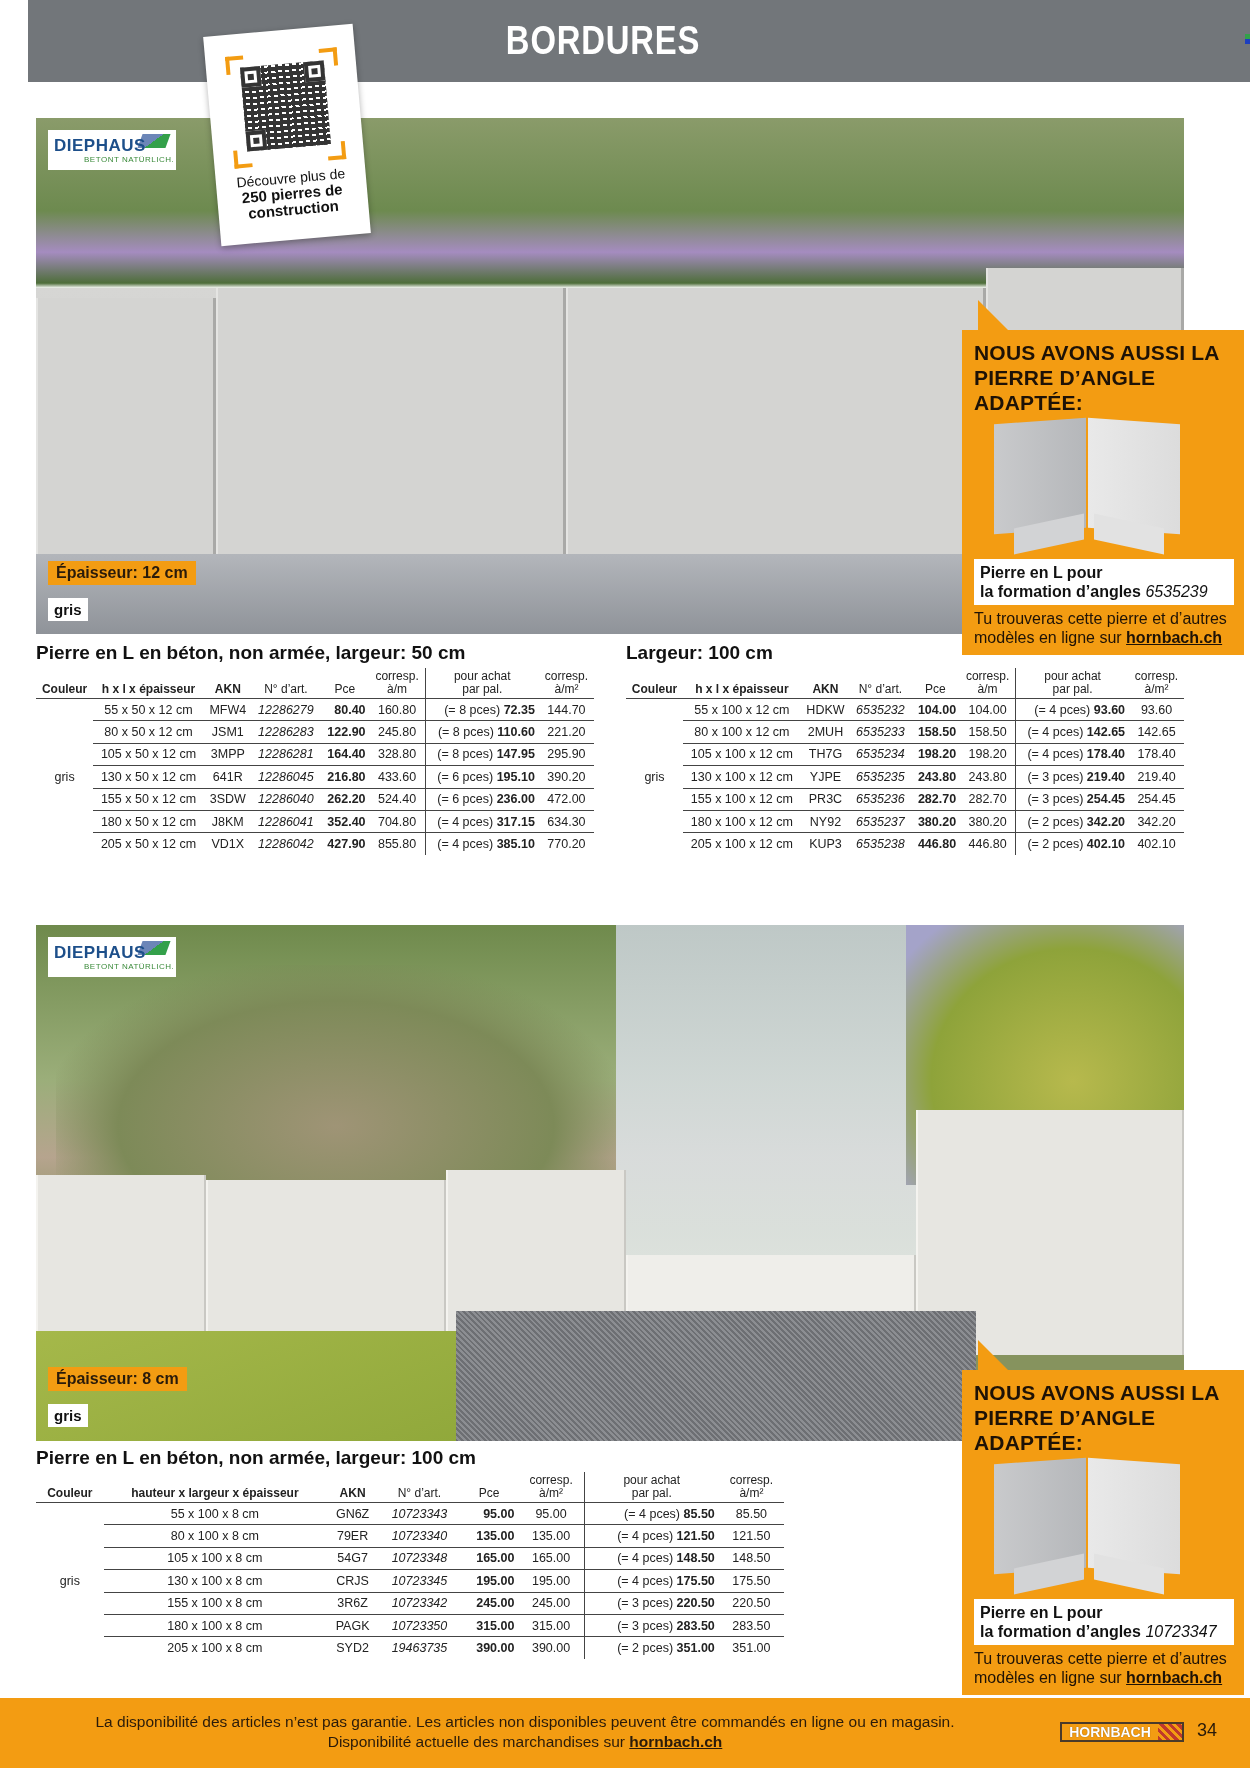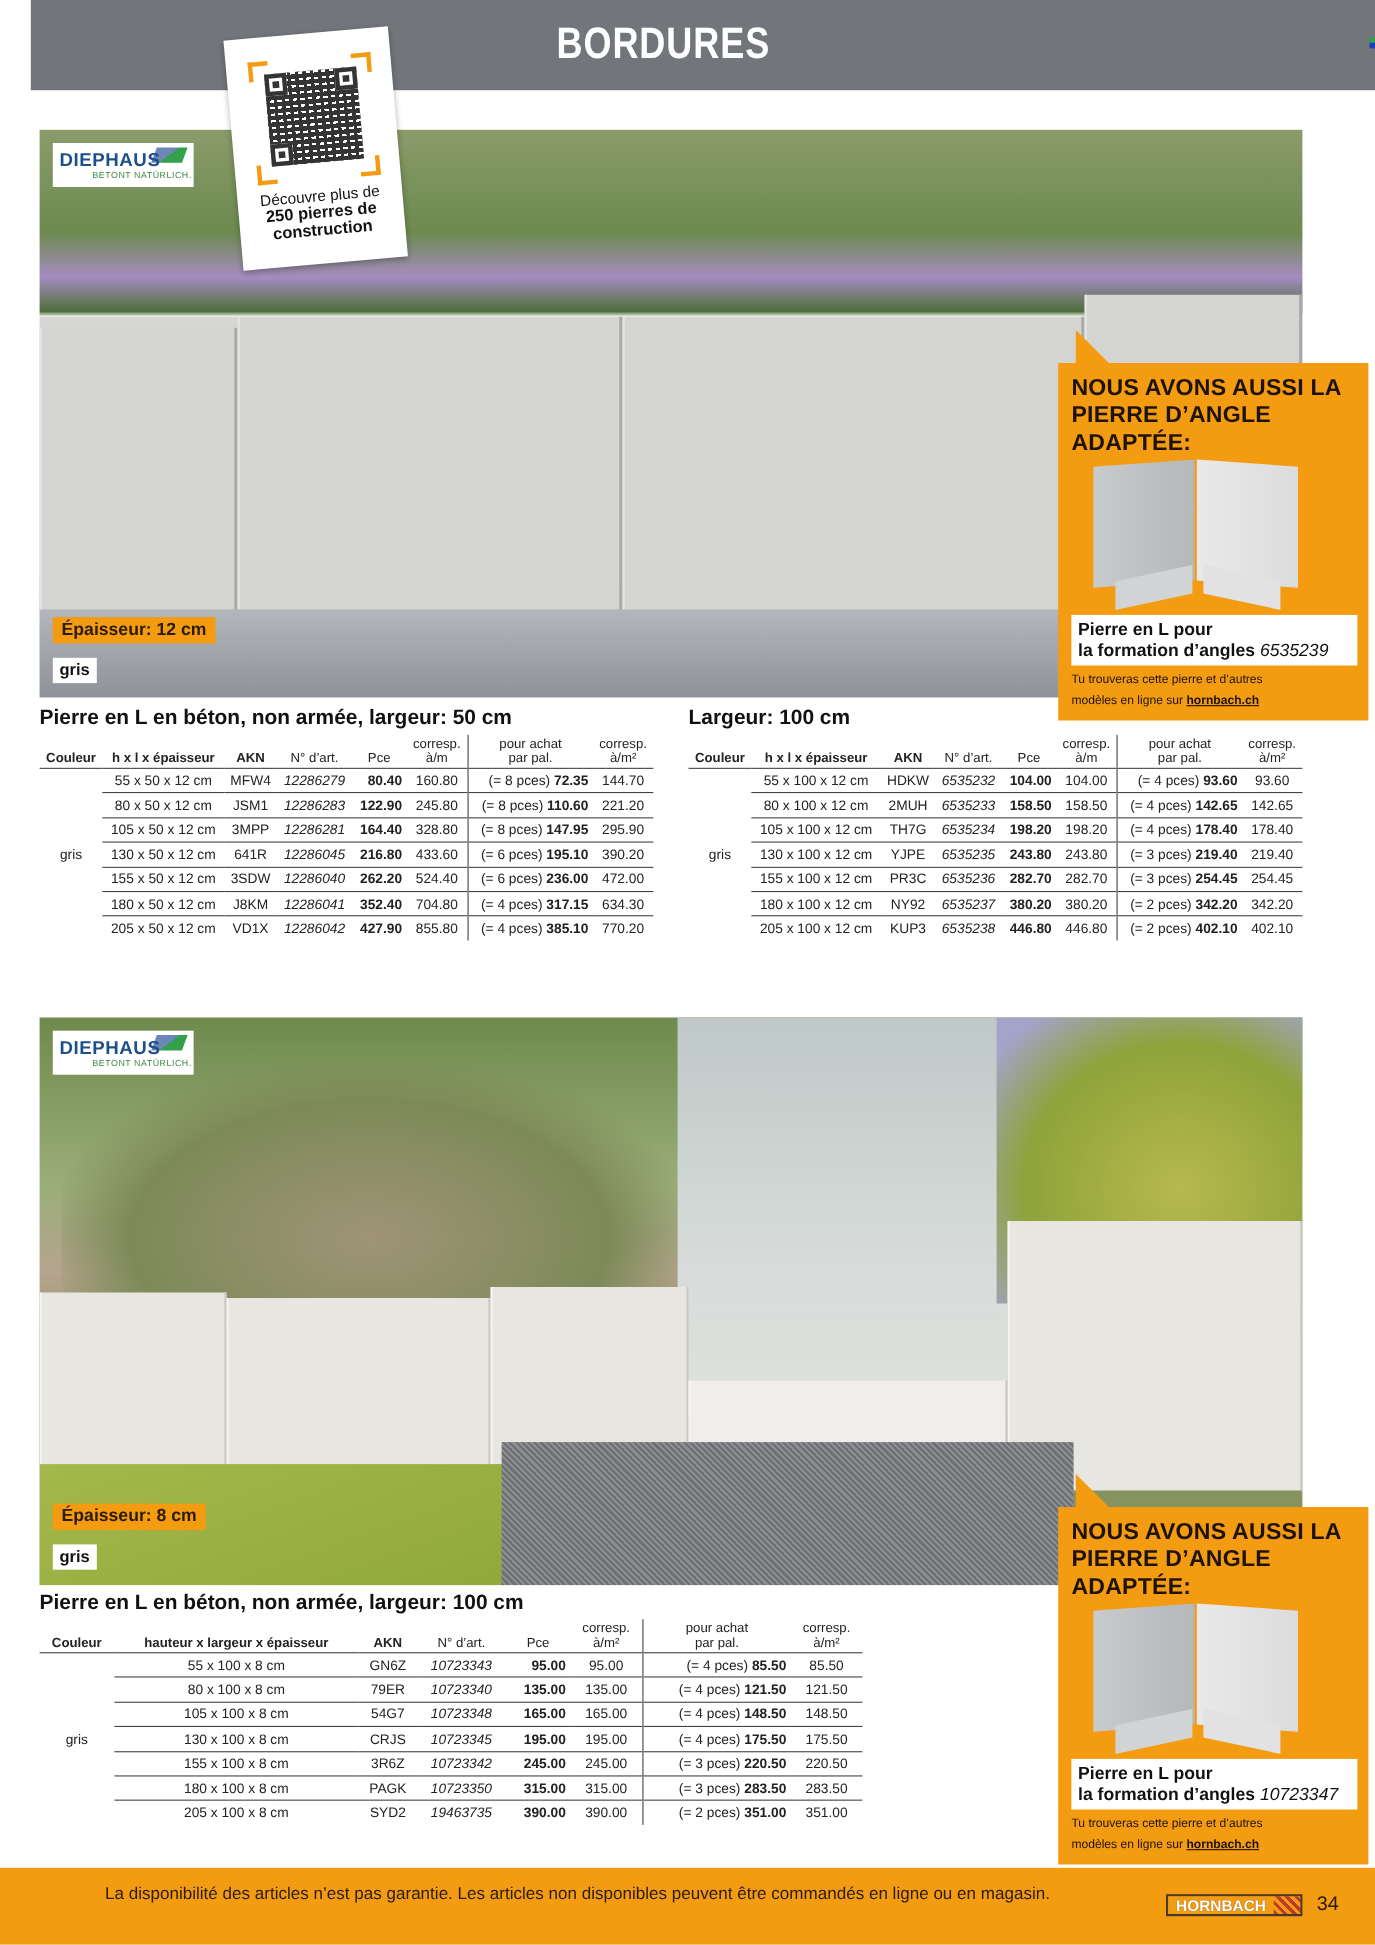--- a/index.html
+++ b/index.html
@@ -59,21 +59,21 @@
   
   .promo { position: absolute; left: 914px; width: 282px; background: #f39c12; padding: 10px 10px 8px 12px; z-index: 4; margin-left: 48px; }
   .promo::before { content: ""; position: absolute; left: 16px; top: -30px; width: 0; height: 0;
                    border-left: 0 solid transparent; border-right: 30px solid transparent; border-bottom: 30px solid #f39c12; }
   .promo-head { font-weight: bold; font-size: 21px; line-height: 25px; color: #1e1206; letter-spacing: 0.2px; }
   .promo-img { position: relative; height: 132px; margin: 6px 8px 6px 10px; }
   .promo-img .wall { position: absolute; top: 0; width: 92px; height: 110px; }
   .promo-img .foot { position: absolute; height: 26px; width: 70px; }
   .promo-label { background: #fff; padding: 4px 6px; font-weight: bold; font-size: 16px; line-height: 19px; color: #111; }
   .promo-label i { font-weight: normal; font-style: italic; }
-  .promo-note { font-size: 11px; line-height: 19px; color: #1e1206; margin-top: 4px; }
+  .promo-note { font-size: 16px; line-height: 19px; color: #1e1206; margin-top: 4px; }
   .promo-note u { font-weight: bold; }
 
   
   .sec-title { position: absolute; font-weight: bold; font-size: 19px; color: #111; }
   table.prod { position: absolute; border-collapse: collapse; font-size: 12.5px; color: #222; }
   table.prod th { font-weight: bold; font-size: 12px; line-height: 13px; padding: 2px 4px; text-align: center; vertical-align: bottom;
                   border-bottom: 1.5px solid #444; }
   table.prod th.thin { font-weight: normal; }
   table.prod td { padding: 0 4px; height: 22.4px; text-align: center; white-space: nowrap; }
   table.prod tr.row td.grp { border-top: 1.5px solid #444; }
@@ -446,19 +446,20 @@
         <td class=" grp">390.00</td>
         <td class="pal grp"><span>(= 2 pces)</span> <b>351.00</b></td>
         <td class=" grp">351.00</td>
       </tr>
     </tbody>
 </table>
 
 <div class="footer">
   <div class="footer-text cond">
     <div>La disponibilité des articles n’est pas garantie. Les articles non disponibles peuvent être commandés en ligne ou en magasin.</div>
+    <div><span>Disponibilité actuelle des marchandises sur</span> <u>hornbach.ch</u></div>
   </div>
   <div class="hornbach-logo">
     <div class="txt">HORNBACH</div>
     <div class="k"></div>
   </div>
   <div class="page-num cond">34</div>
 </div>
 
 </body></html>

